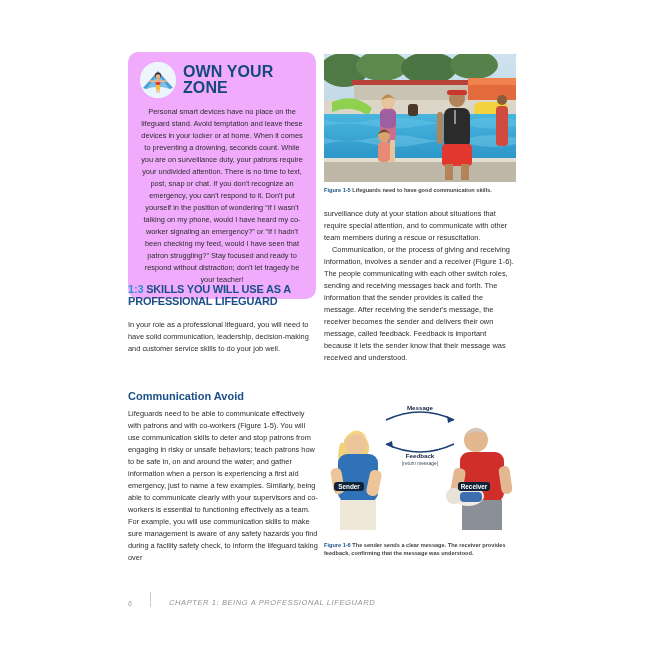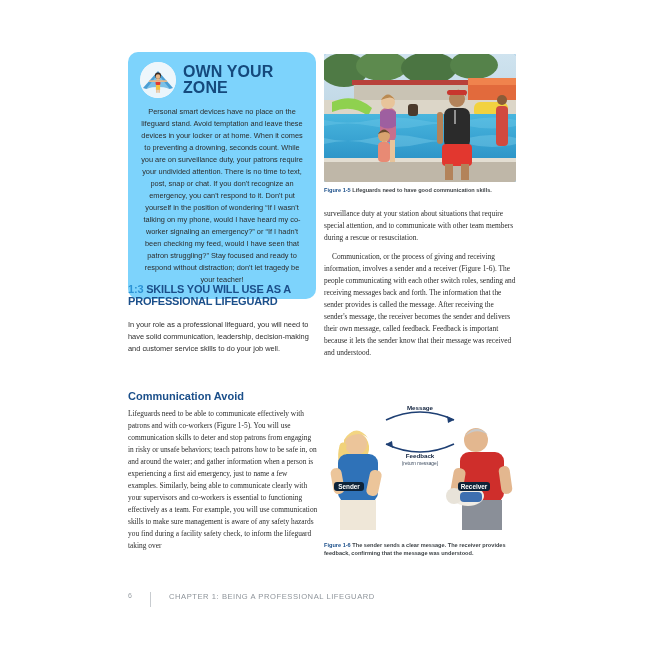--- a/index.html
+++ b/index.html
@@ -10,21 +10,21 @@
     color:#231f20;
   }
   .page{position:relative;width:650px;height:650px;background:#fff;}
 
   
   .col-left{position:absolute;left:128px;top:52px;width:188px;}
 
   
   .callout{
     position:relative;
-    background:#7dd3fc;
+    background:#f0abfc;
     border-radius:10px;
     padding:10px 12px 13px 12px;
     box-sizing:border-box;
     width:188px;
   }
   .callout-head{display:flex;align-items:center;gap:7px;margin-bottom:8px;}
   .zone-icon{
     width:36px;height:36px;border-radius:50%;
     background:#eef6fb;flex:0 0 36px;position:relative;overflow:hidden;
     display:block;
@@ -46,23 +46,23 @@
   .sec-num{color:#2c93d5;}
   .sec-intro{
     font-size:7.4px;line-height:1.62;color:#2c2c2c;margin-top:11px;
   }
 
   
   .sub-wrap{position:absolute;left:128px;top:390px;width:190px;}
   .sub-head{
     font-size:11px;font-weight:bold;color:#1b4f8a;margin-bottom:6px;
   }
-  .body-text{font-size:7.4px;line-height:1.62;color:#2c2c2c;font-family:Liberation Serif, serif;}
+  .body-text{font-size:7.4px;line-height:1.62;color:#2c2c2c;}
   .body-text p{margin:0;}
-  .body-text p.indent{text-indent:8px;margin-top:7px;}
+  .body-text p.indent{text-indent:8px;}
 
   
   .photo-top{
     position:absolute;left:324px;top:54px;width:192px;height:128px;
     border-radius:2px;overflow:hidden;background:#2d8fc9;
   }
   .cap{
     font-size:5.6px;line-height:1.45;color:#3f4448;
     font-weight:bold;
   }
@@ -72,21 +72,21 @@
 
   .fig-bottom{
     position:absolute;left:324px;top:396px;width:192px;height:140px;
     overflow:hidden;background:#ffffff;
   }
   .cap-bottom{position:absolute;left:324px;top:541px;width:192px;}
 
   
   .footer{
     position:absolute;left:128px;top:592px;width:390px;
-    display:flex;align-items:flex-start;gap:0px;
+    display:flex;align-items:flex-end;gap:0px;font-style:italic;
   }
   .pg-num{
     font-size:7px;color:#9aa0a6;width:22px;text-align:left;
   }
   .foot-rule{
     width:1px;height:15px;background:#c8ccd0;margin-right:18px;
   }
   .foot-title{
     font-size:7.6px;color:#8e949a;letter-spacing:.55px;
   }

